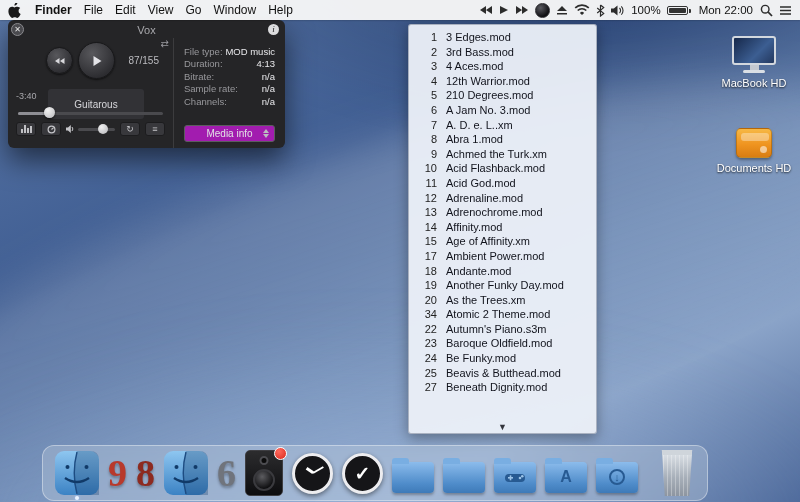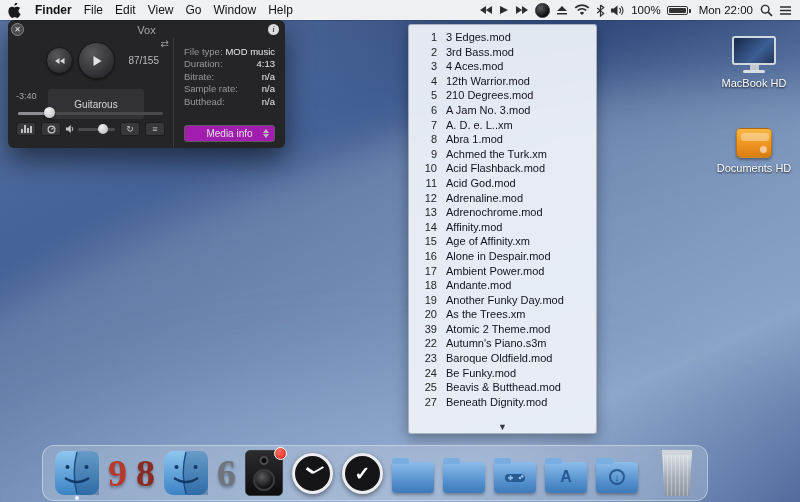--- a/index.html
+++ b/index.html
@@ -321,21 +321,21 @@
             </div>
             <div class="irow">
               <span class="ilabel">Bitrate:</span>
               <span class="ivalue">n/a</span>
             </div>
             <div class="irow">
               <span class="ilabel">Sample rate:</span>
               <span class="ivalue">n/a</span>
             </div>
             <div class="irow">
-              <span class="ilabel">Butthead:</span>
+              <span class="ilabel">Channels:</span>
               <span class="ivalue">n/a</span>
             </div>
           </div>
         <div class="minfo-btn">
           <span>Media info</span>
           <span class="updown">
               <i class="up"></i>
               <i class="dn"></i>
             </span>
         </div>
@@ -399,41 +399,37 @@
         </div>
         <div class="prow">
           <span class="pnum">14</span>
           <span class="pname">Affinity.mod</span>
         </div>
         <div class="prow">
           <span class="pnum">15</span>
           <span class="pname">Age of Affinity.xm</span>
         </div>
         <div class="prow">
-          <span class="pnum">16</span>
-          <span class="pname">Alone in Despair.mod</span>
-        </div>
-        <div class="prow">
           <span class="pnum">17</span>
           <span class="pname">Ambient Power.mod</span>
         </div>
         <div class="prow">
           <span class="pnum">18</span>
           <span class="pname">Andante.mod</span>
         </div>
         <div class="prow">
           <span class="pnum">19</span>
           <span class="pname">Another Funky Day.mod</span>
         </div>
         <div class="prow">
           <span class="pnum">20</span>
           <span class="pname">As the Trees.xm</span>
         </div>
         <div class="prow">
-          <span class="pnum">39</span>
+          <span class="pnum">34</span>
           <span class="pname">Atomic 2 Theme.mod</span>
         </div>
         <div class="prow">
           <span class="pnum">22</span>
           <span class="pname">Autumn's Piano.s3m</span>
         </div>
         <div class="prow">
           <span class="pnum">23</span>
           <span class="pname">Baroque Oldfield.mod</span>
         </div>

